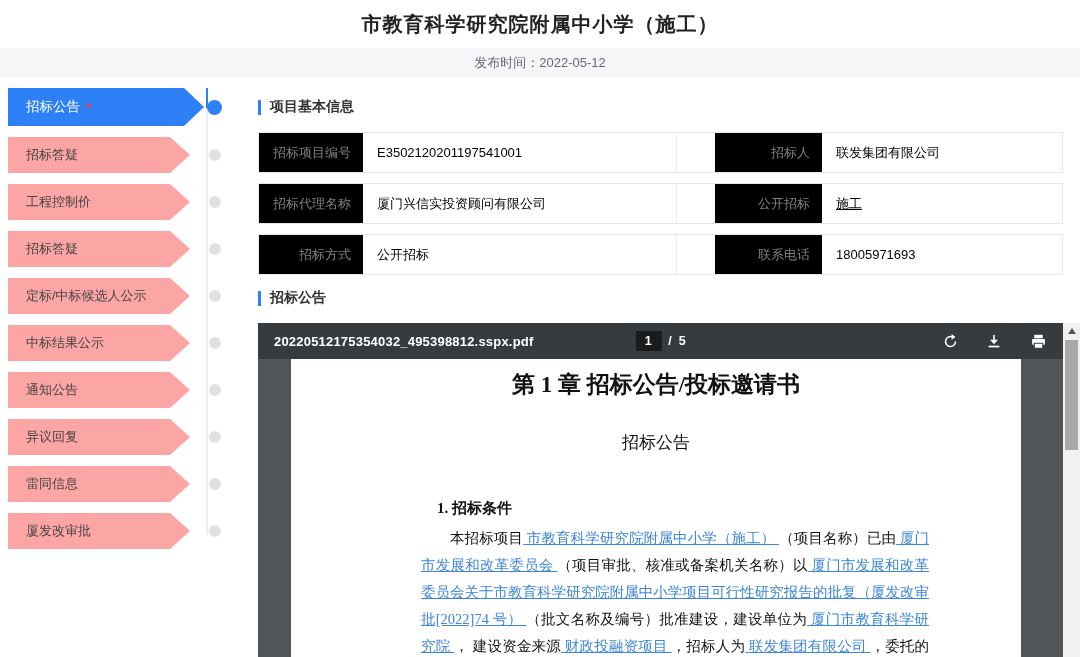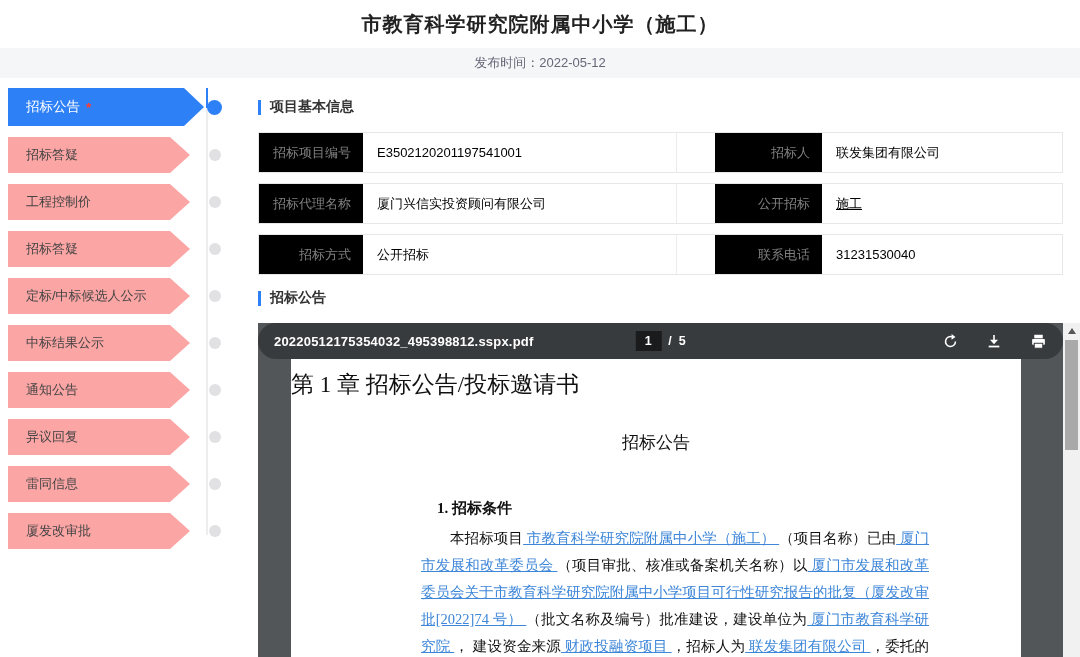--- a/index.html
+++ b/index.html
@@ -47,32 +47,32 @@
   .v1 { width:314px; border-right:1px solid #ececec; flex:none; }
   .v2 { flex:1; }
   .u { text-decoration:underline; }
 
   .ann-header { margin-top:14px; }
 
   
   .viewer { margin-top:12px; height:335px; display:flex; background:#525659; }
   .viewer-main { flex:1; display:flex; flex-direction:column; min-width:0; }
   .pdf-toolbar { height:36px; background:#383b3e; display:flex; align-items:center;
-    padding:0 16px; position:relative; flex:none;border-radius:18px; }
+    padding:0 16px; position:relative; flex:none; }
   .pdf-filename { color:#fff; font-size:13px; font-weight:bold; letter-spacing:.2px; }
   .pdf-pages { position:absolute; left:50%; transform:translateX(-50%); display:flex; align-items:center;
     color:#fff; font-size:12.5px; font-weight:bold; gap:7px; }
   .pg-box { background:#191b1c; min-width:26px; height:20px; display:flex; align-items:center;
     justify-content:center; padding:0 4px; }
   .pdf-tools { margin-left:auto; display:flex; align-items:center; gap:26px; }
   .tool-btn { width:18px; height:18px; display:flex; align-items:center; justify-content:center; cursor:pointer; }
   .pdf-bg { flex:1; overflow:hidden; }
   .pdf-page { width:730px; margin-left:33px; background:#fff; height:600px; padding-top:10px;
     font-family:"Liberation Serif","DejaVu Serif",serif; }
-  .doc-h1 { text-align:left; font-size:23px; font-weight:normal; color:#111; }
+  .doc-h1 { text-align:center; font-size:23px; font-weight:bold; color:#111; }
   .doc-h2 { text-align:center; font-size:17px; font-weight:normal; color:#111; margin-top:31px; }
   .doc-sec { margin:45px 0 0 146px; font-size:15px; font-weight:bold; color:#111; }
   .doc-para { margin:7px 92px 0 130px; font-size:14.5px; line-height:27px; color:#111;
     text-indent:2em; text-align:justify; }
   .doc-link { color:#3d86d8; text-decoration:underline; cursor:pointer; }
 
   
   .v-scrollbar { width:17px; background:#f1f1f1; flex:none; position:relative; }
   .sb-up { height:15px; display:flex; align-items:center; justify-content:center; }
   .sb-up-tri { width:0; height:0; border-left:4px solid transparent; border-right:4px solid transparent;
@@ -187,21 +187,21 @@
             <span class="u">施工</span>
           </div>
         </div>
         <div class="info-row">
           <div class="info-cell-label l1">招标方式</div>
           <div class="info-cell-value v1">
             <span>公开招标</span>
           </div>
           <div class="info-cell-label l2">联系电话</div>
           <div class="info-cell-value v2">
-            <span>31231530040</span>
+            <span>18005971693</span>
           </div>
         </div>
       </div>
 
     <div class="sec-header ann-header">
       <div class="sec-bar"></div>
       <div class="sec-title">招标公告</div>
     </div>
 
     <div class="viewer">

